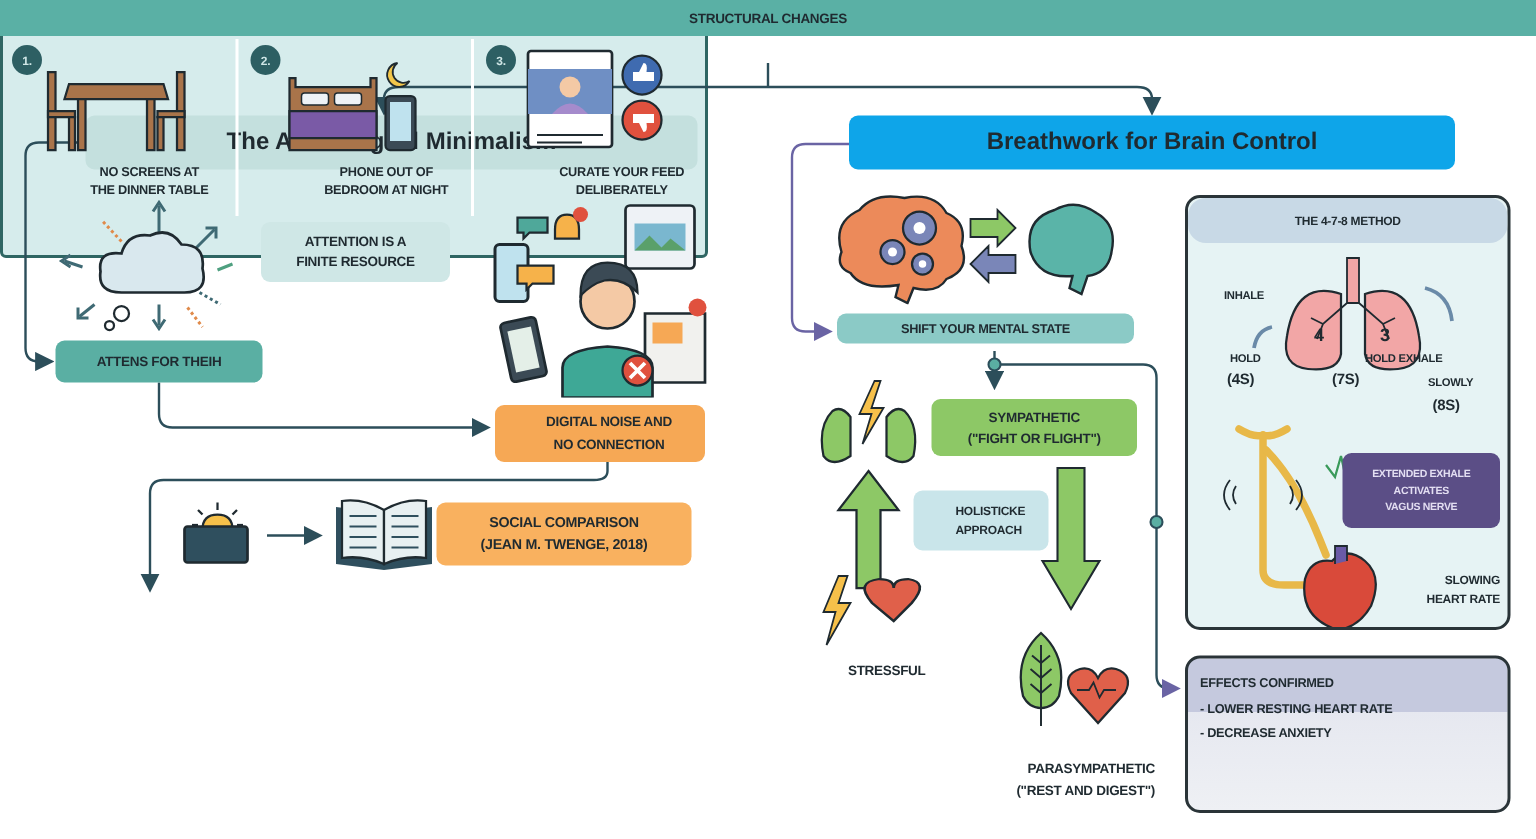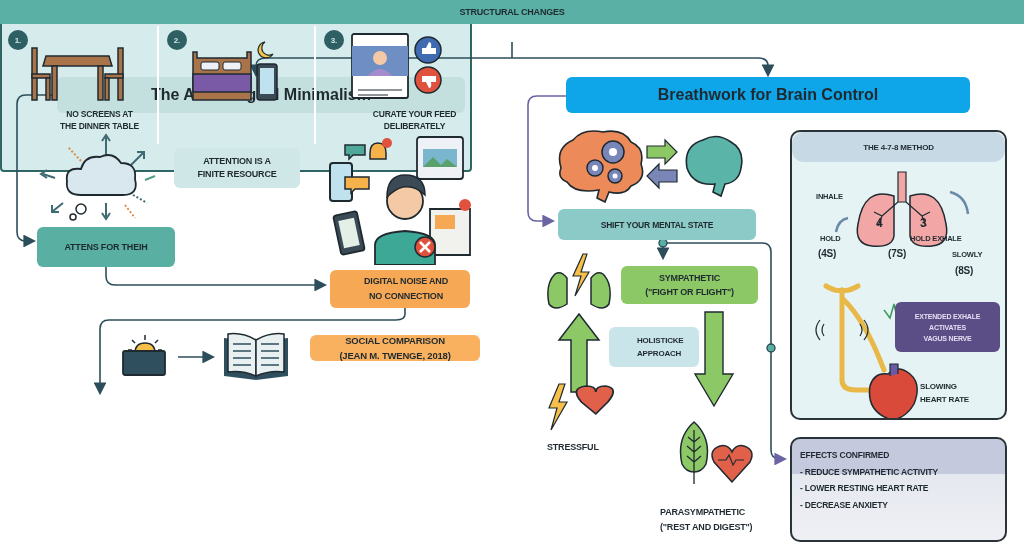--- a/index.html
+++ b/index.html
@@ -5,33 +5,33 @@
   * { box-sizing: border-box; margin: 0; padding: 0; }
   html, body { width: 1024px; height: 559px; background: #ffffff; overflow: hidden; }
   body { position: relative; font-family: "Liberation Sans", "DejaVu Sans", sans-serif; color: #1f2a30; }
   .abs { position: absolute; }
   .cond { font-family: "Liberation Sans", sans-serif; font-weight: bold; letter-spacing: -0.2px; text-transform: uppercase; }
   svg.layer { position: absolute; left: 0; top: 0; width: 1024px; height: 559px; pointer-events: none; }
   .box { position: absolute; display: flex; align-items: center; justify-content: center; text-align: center; border-radius: 6px; }
   .title-left { left: 57px; top: 77px; width: 408px; height: 36px; background: #c4e0de; font-size: 16px; font-weight: bold; }
   .title-right { left: 566px; top: 77px; width: 404px; height: 36px; background: #0ea5e9; font-size: 16px; font-weight: bold; }
   .attn { left: 174px; top: 148px; width: 126px; height: 40px; background: #cfe7e6; font-size: 9px; line-height: 13px; }
-  .attens { left: 37px; top: 227px; width: 138px; height: 40px; background: #5aafa3; font-size: 9px; }
+  .attens { left: 37px; top: 227px; width: 138px; height: 28px; background: #5aafa3; font-size: 9px; }
   .noise { left: 330px; top: 270px; width: 140px; height: 38px; background: #f6a855; font-size: 9px; line-height: 15px; padding-left: 12px; }
-  .social { left: 310px; top: 335px; width: 170px; height: 26px; background: #f9b15f; font-size: 9.5px; line-height: 15px; }
+  .social { left: 291px; top: 335px; width: 170px; height: 42px; background: #f9b15f; font-size: 9.5px; line-height: 15px; }
   .struct { left: 24px; top: 398px; width: 472px; height: 172px; border: 2px solid #2f6663; border-radius: 4px; background: #d6ecec; overflow: hidden; }
   .struct-head { position: absolute; left: 0; top: 0; width: 100%; height: 24px; background: #5ab0a5; display: flex; align-items: center; justify-content: center; font-size: 9px; }
   .panel { position: absolute; top: 26px; height: 118px; width: 155px; }
   .panel + .panel { border-left: 2px solid #ffffff; }
   .num { position: absolute; left: 8px; top: 4px; width: 20px; height: 20px; border-radius: 50%; background: #2d5f63; color: #cfe6e6; font-size: 8px; display:flex; align-items:center; justify-content:center; }
   .panel-label { position: absolute; bottom: 12px; left: 0; width: 100%; text-align: center; font-size: 8.5px; line-height: 12px; margin-left: 22px; }
-  .shift { left: 558px; top: 209px; width: 198px; height: 31px; background: #8bcac6; font-size: 8.5px; }
+  .shift { left: 558px; top: 209px; width: 198px; height: 20px; background: #8bcac6; font-size: 8.5px; }
   .symp { left: 621px; top: 266px; width: 137px; height: 38px; background: #8dc866; font-size: 9px; line-height: 14px; }
   .holi { left: 609px; top: 327px; width: 90px; height: 40px; background: #c9e5ea; font-size: 8px; line-height: 13px; justify-content: flex-start; padding-left: 28px; text-align:left; }
-  .plain { position: absolute; text-align: left; font-size: 9px; line-height: 13px; }
+  .plain { position: absolute; text-align: right; font-size: 9px; line-height: 13px; }
   .method { left: 790px; top: 130px; width: 217px; height: 290px; border: 2px solid #2a3438; border-radius: 10px; background: #e6f3f4; overflow: hidden; }
   .method-head { position: absolute; left: 0; top: 0; width: 100%; height: 30px; background: #c8d9e6; display:flex; align-items:center; justify-content:center; font-size: 8px; border-radius: 12px; }
   .vagus { left: 895px; top: 302px; width: 105px; height: 50px; background: #5b4e86; color: #e3def2; font-size: 7px; line-height: 11px; border-radius: 6px; }
   .effects { left: 790px; top: 437px; width: 217px; height: 105px; border: 2px solid #2a3438; border-radius: 10px; background: linear-gradient(#c5c9de 0, #c5c9de 35%, #e6e8f0 35%, #eef0f4 100%); padding: 8px 0 0 8px; }
   .effects div { font-size: 8.5px; line-height: 16.5px; }
 </style>
 </head>
 <body>
 
 <svg class="layer" viewBox="0 0 1024 559">
@@ -183,20 +183,24 @@
     <div class="num">2.</div>
     <svg class="abs" style="left:32px;top:10px;width:96px;height:66px" viewBox="0 0 96 66">
       <path d="M74,6 a8,8 0 1,0 8,12 a6,6 0 1,1 -8,-12z" fill="#f3c64a" stroke="#1f2a30" stroke-width="1.2"></path>
       <path d="M2,16 h4 v6 h50 v-6 h4 v48 h-58z" fill="#a9744a" stroke="#1f2a30" stroke-width="1.5"></path>
       <rect x="10" y="26" width="18" height="8" rx="2" fill="#eef2f6" stroke="#1f2a30" stroke-width="1"></rect>
       <rect x="32" y="26" width="18" height="8" rx="2" fill="#eef2f6" stroke="#1f2a30" stroke-width="1"></rect>
       <path d="M2,38 h58 v18 h-58z" fill="#7a5aa6" stroke="#1f2a30" stroke-width="1.5"></path>
       <rect x="66" y="28" width="20" height="36" rx="3" fill="#3b4a55" stroke="#1f2a30" stroke-width="1.5"></rect>
       <rect x="69" y="32" width="14" height="26" fill="#bfe2ee"></rect>
     </svg>
+    <div class="panel-label">
+        <div>Phone out of</div>
+        <div>bedroom at night</div>
+      </div>
   </div>
   <div class="panel" style="left:314px">
     <div class="num">3.</div>
     <svg class="abs" style="left:34px;top:6px;width:96px;height:70px" viewBox="0 0 96 70">
       <rect x="2" y="2" width="56" height="64" rx="2" fill="#ffffff" stroke="#1f2a30" stroke-width="1.8"></rect>
       <rect x="2" y="14" width="56" height="30" fill="#6f8fc4"></rect>
       <circle cx="30" cy="26" r="7" fill="#f4c9a5"></circle>
       <path d="M18,44 q12,-14 24,0z" fill="#a58bcc"></path>
       <path d="M8,58 h44 M8,63 h30" stroke="#1f2a30" stroke-width="1.2"></path>
       <circle cx="78" cy="18" r="13" fill="#3f6bb0" stroke="#1f2a30" stroke-width="1.5"></circle>
@@ -311,16 +315,15 @@
 <div class="box vagus cond">
   <div>
       <div>Extended exhale</div>
       <div>activates</div>
       <div>vagus nerve</div>
     </div>
 </div>
 
 <div class="abs effects cond">
   <div>Effects confirmed</div>
-  <div>- Reduce sympathetic activity</div>
   <div>- Lower resting heart rate</div>
   <div>- Decrease anxiety</div>
 </div>
 
 </body></html>

